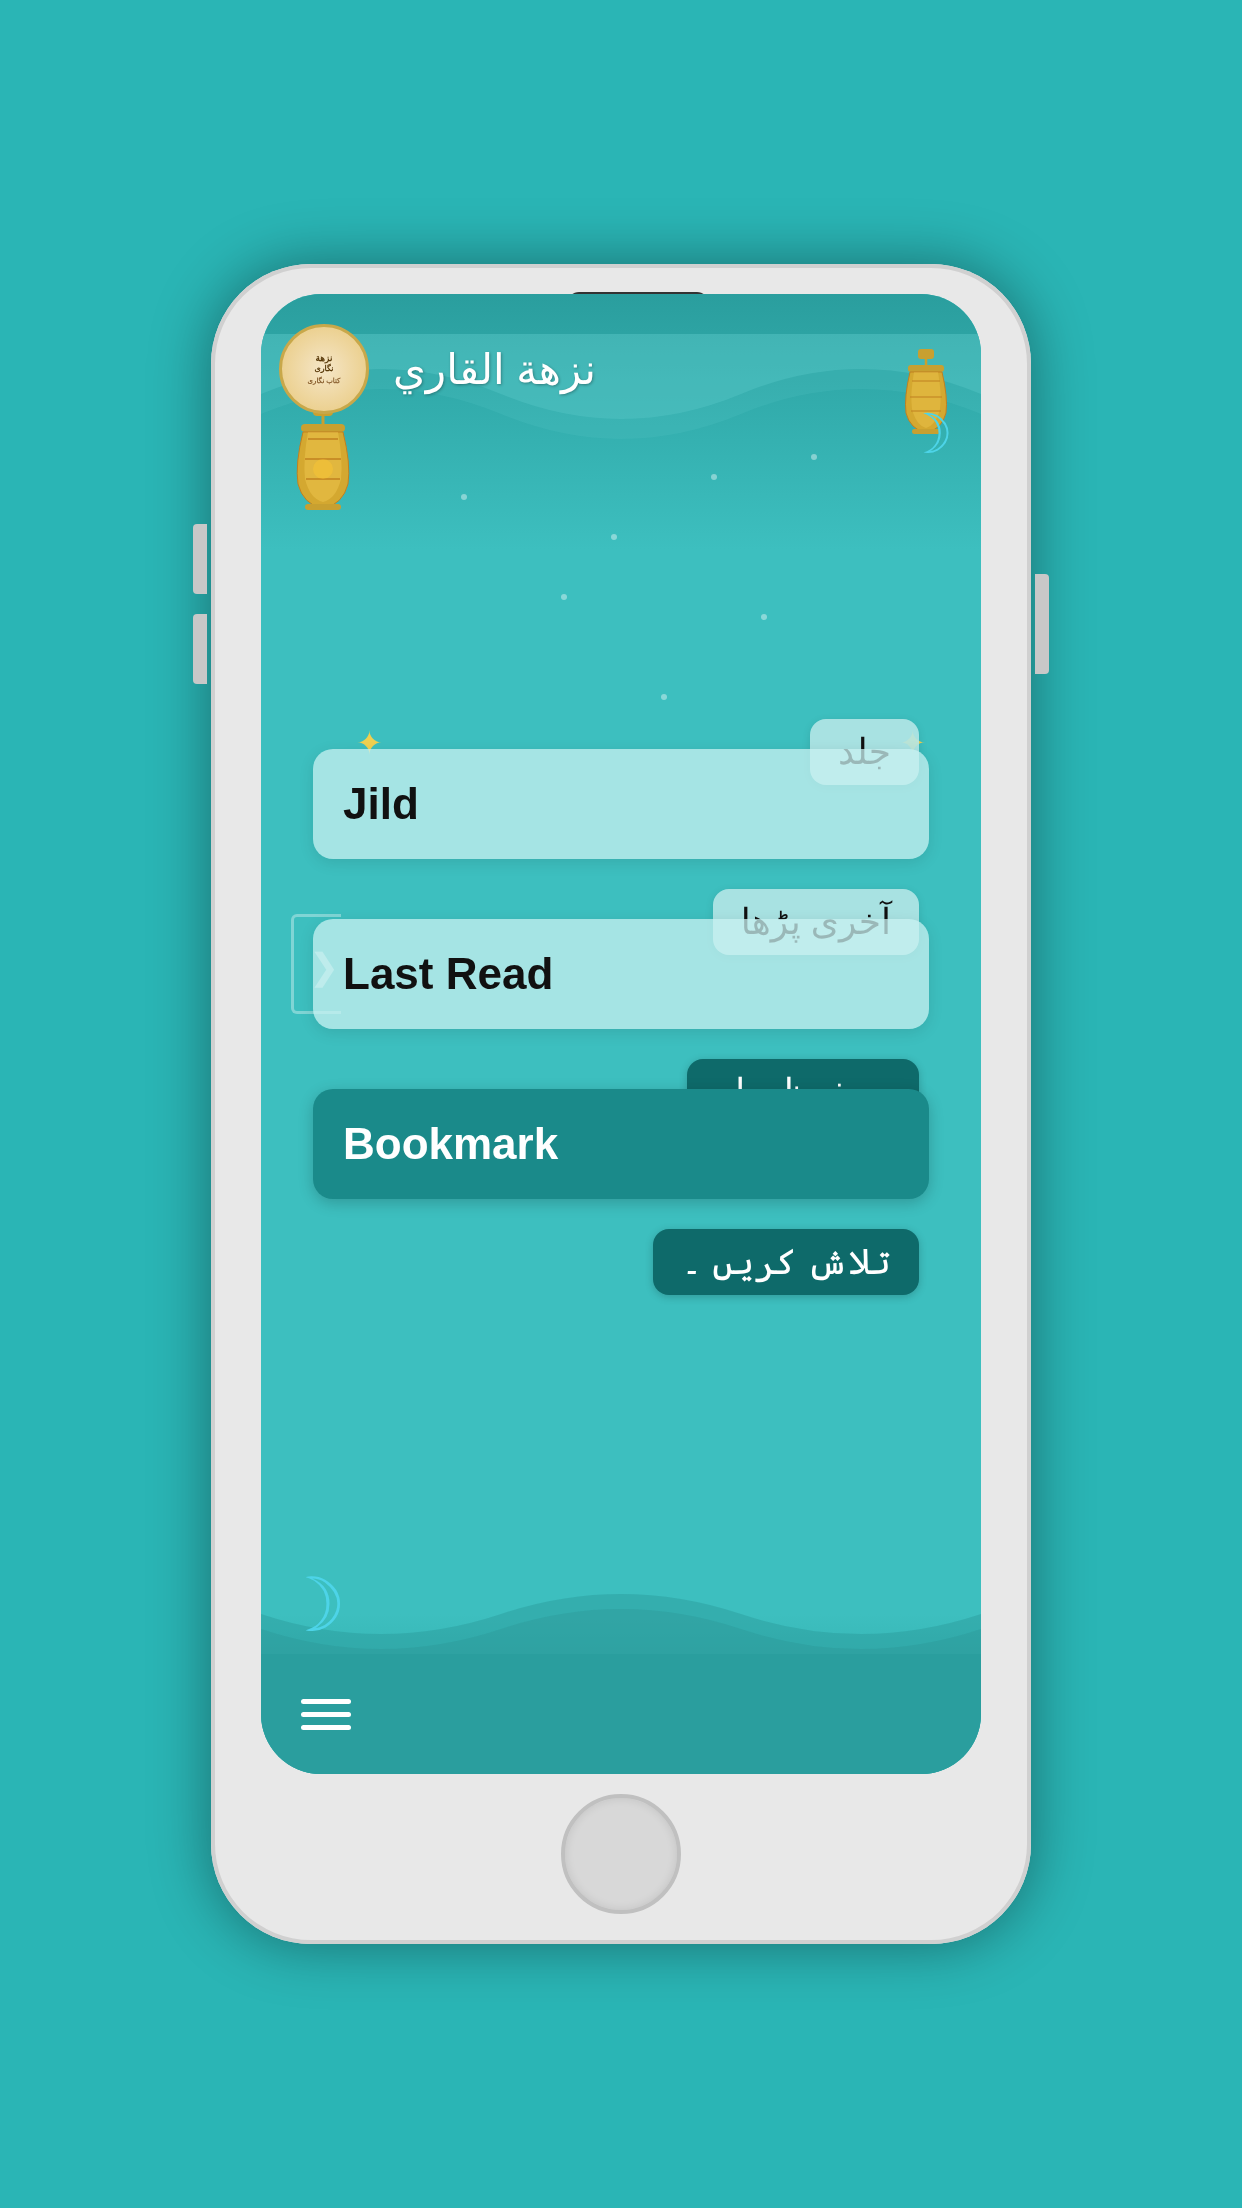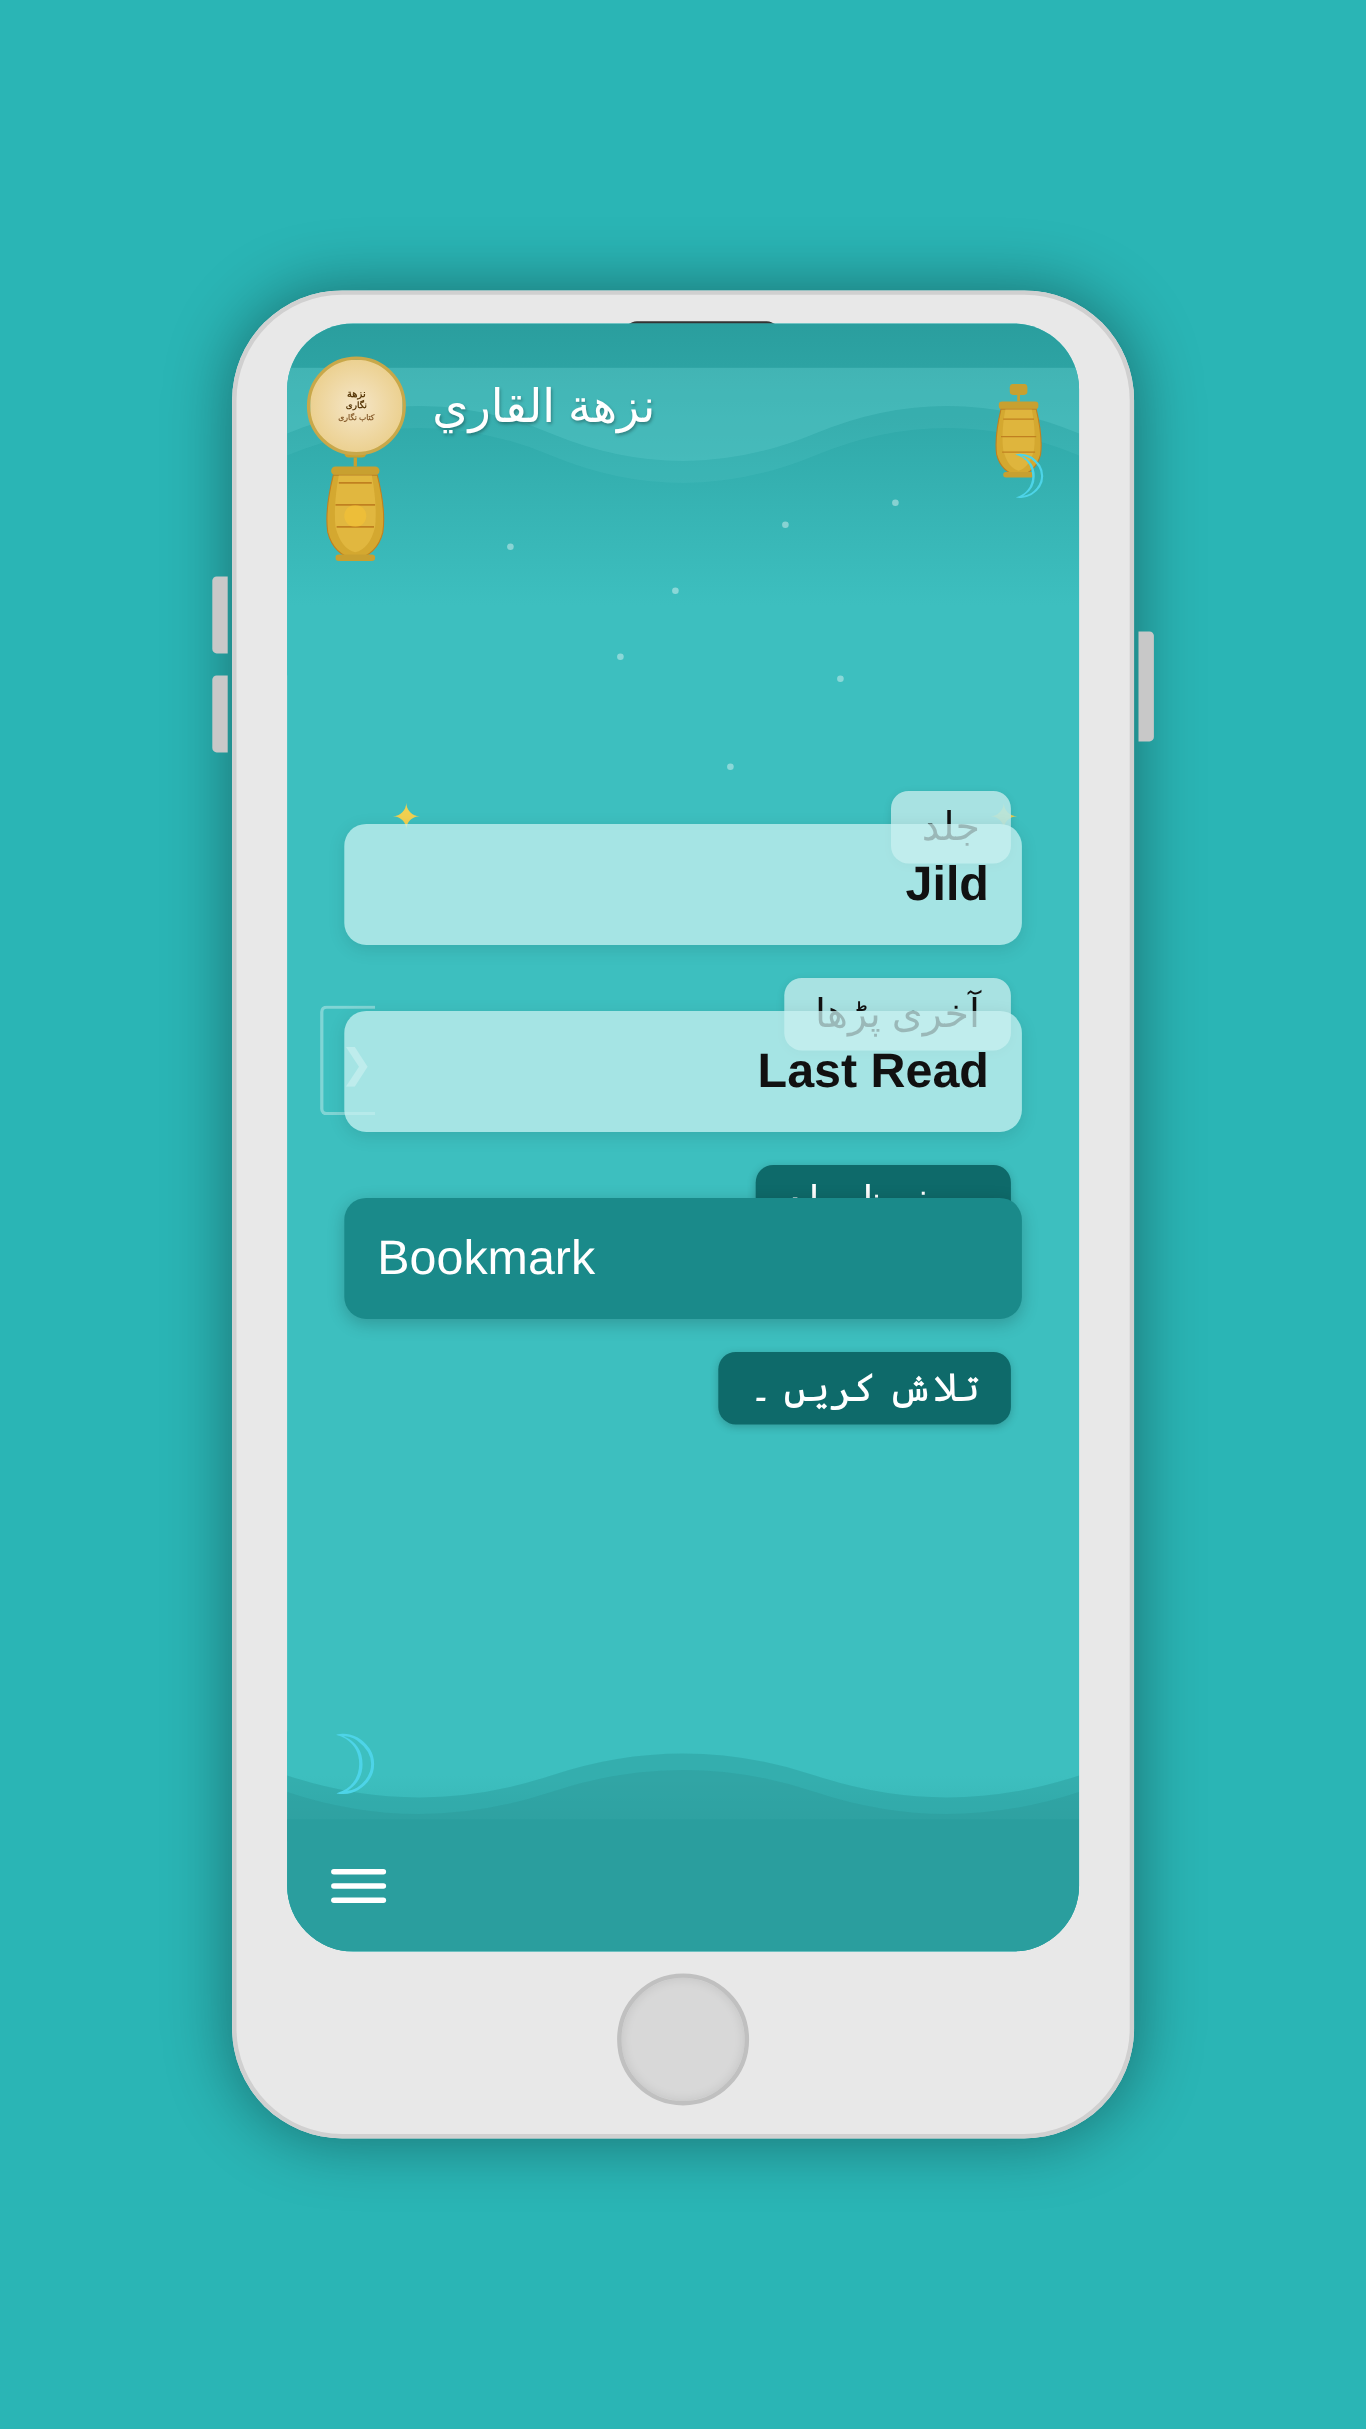--- a/index.html
+++ b/index.html
@@ -204,21 +204,20 @@
       left: 0;
       right: 0;
       height: 110px;
       background: rgba(200, 240, 240, 0.75);
       border-radius: 20px;
       display: flex;
       align-items: center;
       padding: 0 30px;
       cursor: pointer;
       box-shadow: 0 4px 15px rgba(0,0,0,0.1);
-      justify-content: flex-end;
     }
 
     
     .menu-btn-dark {
       position: absolute;
       bottom: 0;
       left: 0;
       right: 0;
       height: 110px;
       background: #1a8a8a;
@@ -231,21 +230,21 @@
     }
 
     .btn-label-en-light {
       font-size: 44px;
       font-weight: bold;
       color: #111;
     }
 
     .btn-label-en-dark {
       font-size: 44px;
-      font-weight: normal;
+      font-weight: bold;
       color: white;
     }
 
     
     .urdu-chip {
       position: absolute;
       top: -10px;
       right: 10px;
       background: rgba(180, 230, 230, 0.9);
       border-radius: 16px;

